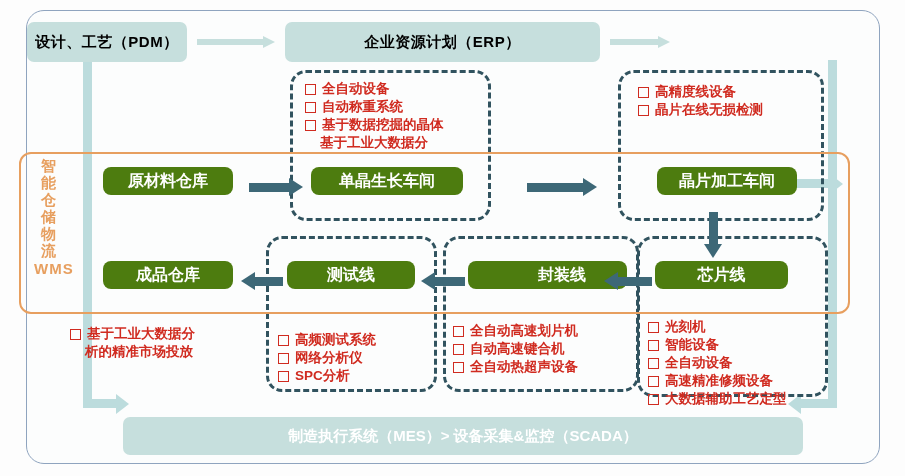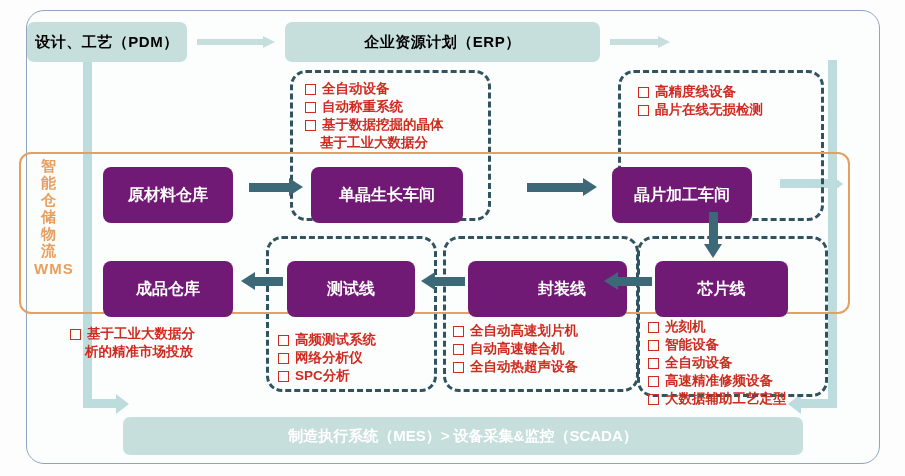--- a/index.html
+++ b/index.html
@@ -71,28 +71,28 @@
   .wms-label{
     position:absolute;left:34px;top:157px;width:30px;
     color:#e79f5f;font-weight:bold;font-size:15px;
     text-align:center;line-height:17px;letter-spacing:1px;
   }
   .wms-label .cn{display:block;}
   .wms-label .en{display:block;font-size:15px;margin-top:1px;}
 
   
   .proc{
-    position:absolute;height:56px;background:#701a75;border-radius:8px;
+    position:absolute;height:28px;background:#4d7c0f;border-radius:8px;
     color:#ffffff;font-weight:bold;font-size:16px;
     display:flex;align-items:center;justify-content:center;
     white-space:nowrap;
   }
   #p-raw{left:103px;top:167px;width:130px;}
   #p-crystal{left:311px;top:167px;width:152px;}
-  #p-wafer{left:612px;top:167px;width:140px;}
+  #p-wafer{left:657px;top:167px;width:140px;}
   #p-finish{left:103px;top:261px;width:130px;}
   #p-test{left:287px;top:261px;width:128px;}
   #p-pack{left:468px;top:261px;width:130px;padding-left:29px;}
   #p-chip{left:655px;top:261px;width:133px;}
 
   
   .dk-arrow{position:absolute;height:18px;}
   .dk-arrow .bar{position:absolute;top:5px;height:9px;background:#3d6877;}
   .dk-arrow .tip{position:absolute;top:0;width:0;height:0;
     border-top:9px solid transparent;border-bottom:9px solid transparent;}

